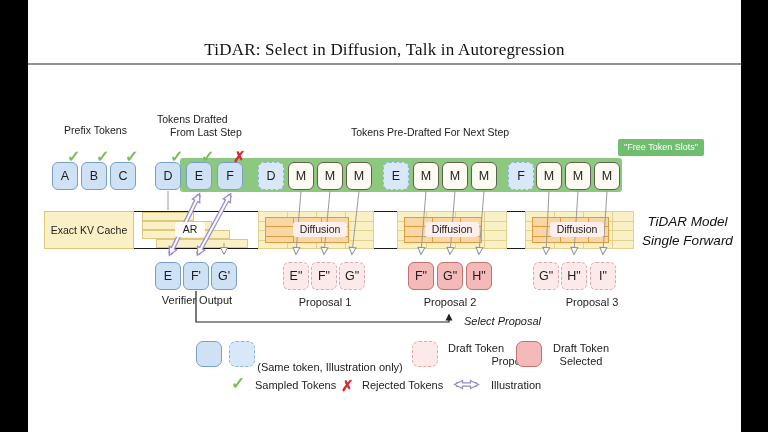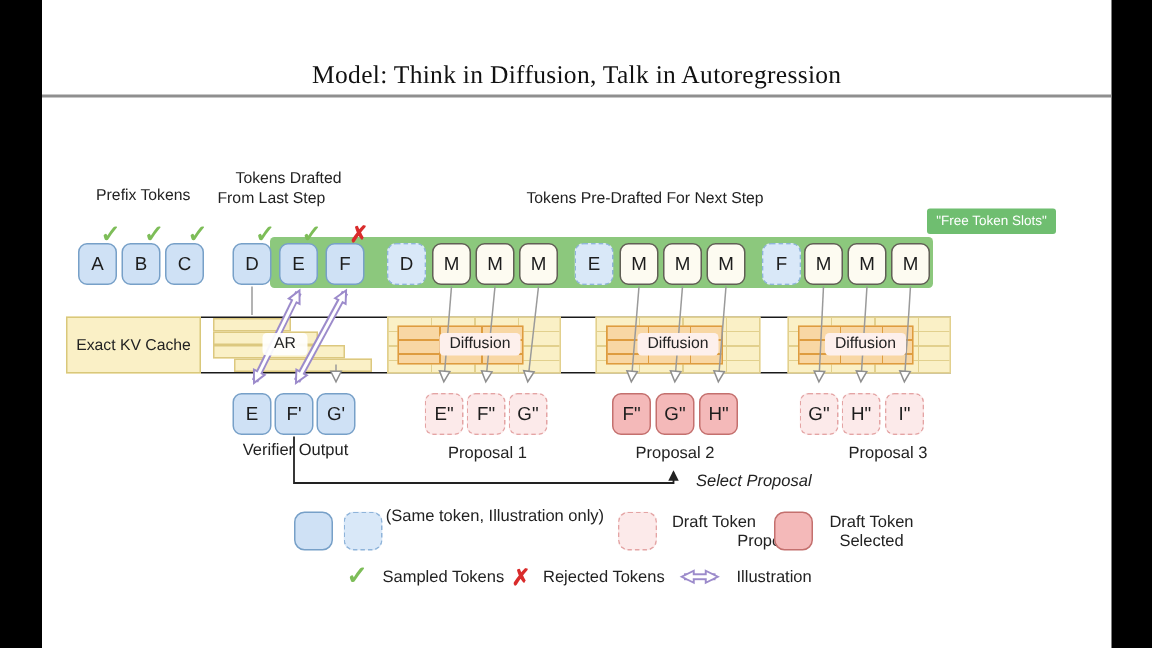--- a/index.html
+++ b/index.html
@@ -38,26 +38,26 @@
   .z1{z-index:1}.z2{z-index:2}.z3{z-index:3}.z4{z-index:4}
 </style>
 </head>
 <body>
 
 <div id="stage">
 
   <div class="abs bar" style="left:0;top:0;width:28px;height:432px;"></div>
   <div class="abs bar" style="left:741px;top:0;width:27px;height:432px;"></div>
 
-  <div class="abs title" style="left:28px;top:40px;width:713px;">Model: Think in Diffusion, Talk in Autoregression</div>
+  <div class="abs title" style="left:28px;top:40px;width:713px;">TiDAR: Select in Diffusion, Talk in Autoregression</div>
   <div class="abs rule" style="left:28px;top:63px;width:713px;"></div>
 
   <div class="abs lbl ctr" style="left:48px;top:124px;width:95px;">Prefix Tokens</div>
   <div class="abs lbl" style="left:157px;top:113px;width:95px;">Tokens Drafted</div>
-  <div class="abs lbl" style="left:145px;top:126px;width:95px;">From Last Step</div>
+  <div class="abs lbl" style="left:170px;top:126px;width:95px;">From Last Step</div>
   <div class="abs lbl ctr" style="left:340px;top:126px;width:180px;">Tokens Pre-Drafted For Next Step</div>
   <div class="abs badge" style="left:618px;top:139px;width:86px;height:17px;">"Free Token Slots"</div>
 
   <div class="abs band z1" style="left:180px;top:158px;width:442px;height:34px;"></div>
 
   <div class="abs kv z1" style="left:44px;top:211px;width:90px;height:38px;">
     <span>Exact KV Cache</span>
   </div>
   <div class="abs bandline z1" style="left:134px;top:211px;width:500px;height:38px;"></div>
 
@@ -151,20 +151,22 @@
   <div class="abs tok tbd z3" style="left:508px;top:162px;">F</div>
   <div class="abs tok tm z3" style="left:536px;top:162px;">M</div>
   <div class="abs tok tm z3" style="left:565px;top:162px;">M</div>
   <div class="abs tok tm z3" style="left:594px;top:162px;">M</div>
 
   <div class="abs chip z3" style="left:175px;top:222px;width:30px;height:15px;line-height:15px;">AR</div>
   <div class="abs chip z3" style="left:293px;top:222px;width:54px;height:15px;line-height:15px;background:#fdf0ec;">Diffusion</div>
   <div class="abs chip z3" style="left:425px;top:222px;width:54px;height:15px;line-height:15px;background:#fdf0ec;">Diffusion</div>
   <div class="abs chip z3" style="left:550px;top:222px;width:54px;height:15px;line-height:15px;background:#fdf0ec;">Diffusion</div>
 
+  <div class="abs note" style="left:635px;top:212px;width:105px;">TiDAR Model</div>
+  <div class="abs note" style="left:635px;top:231px;width:105px;">Single Forward</div>
 
   <div class="abs tok tb z3" style="left:155px;top:262px;">E</div>
   <div class="abs tok tb z3" style="left:183px;top:262px;">F'</div>
   <div class="abs tok tb z3" style="left:211px;top:262px;">G'</div>
   <div class="abs lbl ctr z3" style="left:145px;top:294px;width:104px;font-size:11px;">Verifier Output</div>
 
   <div class="abs tok tpd z3" style="left:283px;top:262px;">E"</div>
   <div class="abs tok tpd z3" style="left:311px;top:262px;">F"</div>
   <div class="abs tok tpd z3" style="left:339px;top:262px;">G"</div>
   <div class="abs lbl ctr z3" style="left:275px;top:296px;width:100px;font-size:11px;">Proposal 1</div>
@@ -176,21 +178,21 @@
 
   <div class="abs tok tpd z3" style="left:533px;top:262px;">G"</div>
   <div class="abs tok tpd z3" style="left:561px;top:262px;">H"</div>
   <div class="abs tok tpd z3" style="left:590px;top:262px;">I"</div>
   <div class="abs lbl ctr z3" style="left:542px;top:296px;width:100px;font-size:11px;">Proposal 3</div>
 
   <div class="abs lbl ital z3" style="left:464px;top:315px;width:95px;font-size:11px;">Select Proposal</div>
 
   <div class="abs tb z3" style="left:196px;top:341px;width:26px;height:26px;border-radius:7px;"></div>
   <div class="abs tbd z3" style="left:229px;top:341px;width:26px;height:26px;border-radius:7px;"></div>
-  <div class="abs lbl ctr z3" style="left:248px;top:338px;width:164px;font-size:11px;text-align:center;">(Same token, Illustration only)</div>
+  <div class="abs lbl ctr z3" style="left:248px;top:361px;width:164px;font-size:11px;text-align:center;">(Same token, Illustration only)</div>
   <div class="abs tpd z3" style="left:412px;top:341px;width:26px;height:26px;border-radius:7px;"></div>
   <div class="abs lbl ctr z3" style="left:438px;top:342px;width:76px;font-size:11px;">Draft Token</div>
   <div class="abs lbl ctr z3" style="left:438px;top:355px;width:76px;font-size:11px;margin-left:39px;">Proposed</div>
   <div class="abs tps z3" style="left:516px;top:341px;width:26px;height:26px;border-radius:7px;"></div>
   <div class="abs lbl ctr z3" style="left:540px;top:342px;width:82px;font-size:11px;">Draft Token</div>
   <div class="abs lbl ctr z3" style="left:540px;top:355px;width:82px;font-size:11px;">Selected</div>
 
   <span class="abs chk z3" style="left:231px;top:376px;font-size:17px;">✓</span>
   <div class="abs lbl z3" style="left:255px;top:379px;width:90px;font-size:11px;">Sampled Tokens</div>
   <span class="abs xmk z3" style="left:341px;top:378px;">✗</span>

